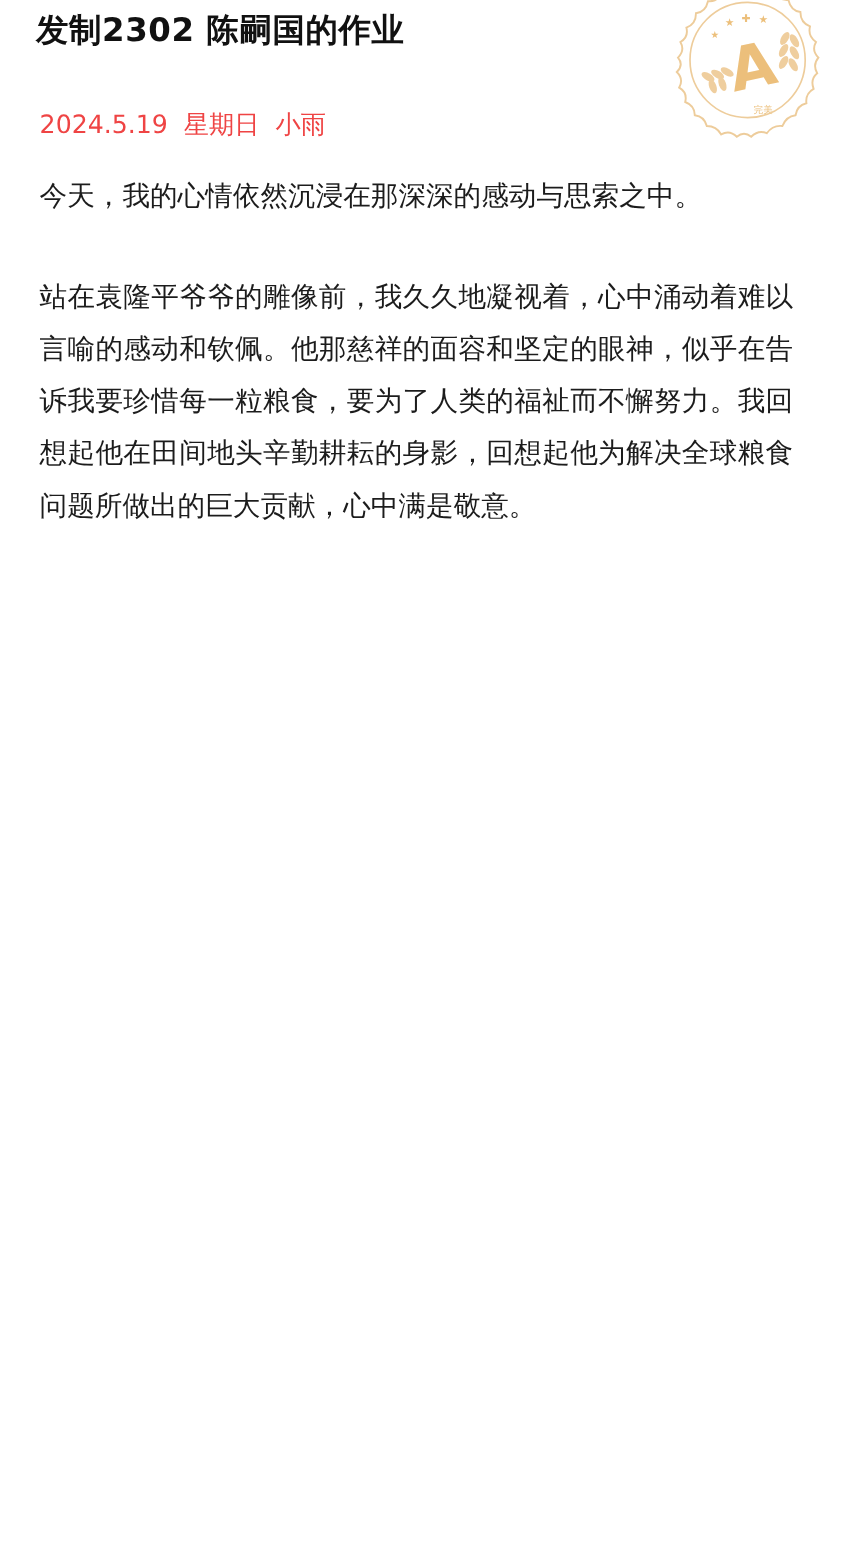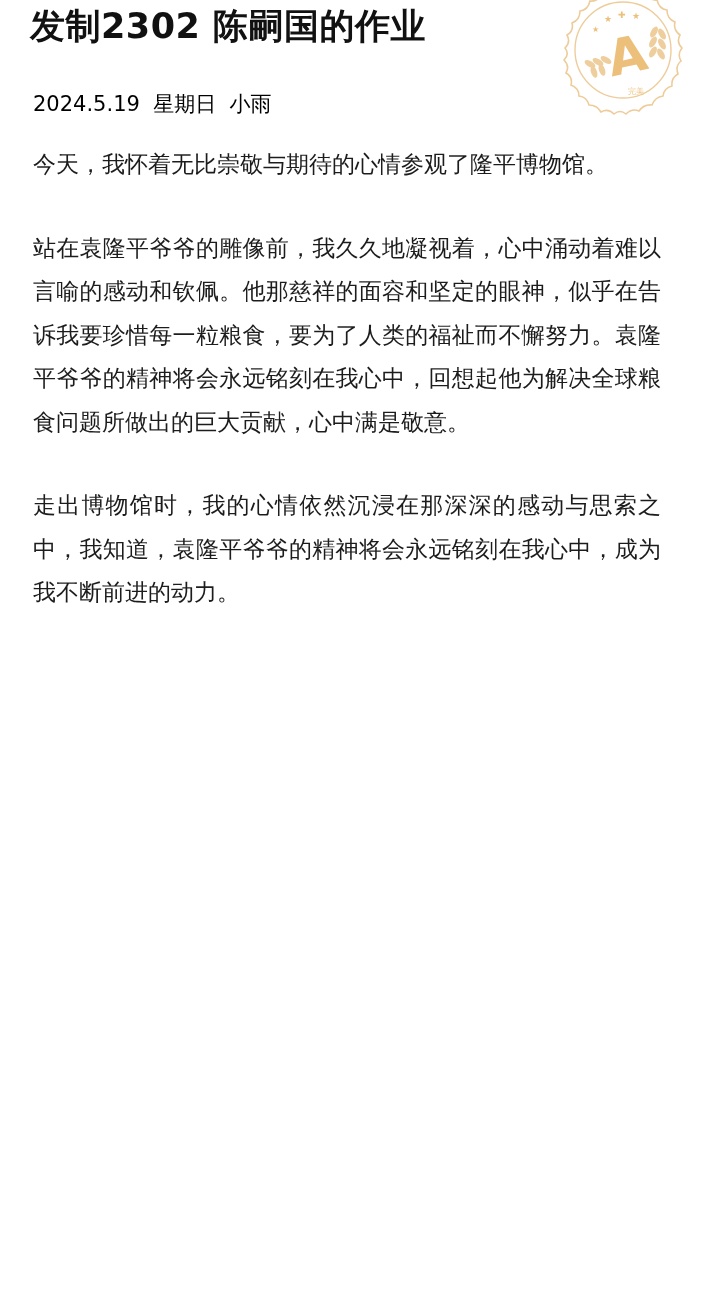--- a/index.html
+++ b/index.html
@@ -13,34 +13,34 @@
       position: relative;
       overflow: hidden;
       font-family: "DejaVu Sans", "Liberation Sans", sans-serif;
       color: #1a1a1a;
     }
     .title {
       position: absolute;
       left: 30px;
       top: 2px;
       margin: 0;
-      font-size: 35px;
+      font-size: 27px;
       line-height: 48px;
       font-weight: bold;
       color: #111111;
       letter-spacing: 0.5px;
       white-space: nowrap;
     }
     .meta {
       position: absolute;
       left: 33px;
       top: 88px;
       font-size: 21px;
       line-height: 32px;
-      color: #000000;
+      color: #ef4444;
       white-space: pre;
     }
     .stamp {
       position: absolute;
       left: 532px;
       top: -22px;
       width: 168px;
       height: 160px;
     }
     .content {
@@ -108,16 +108,15 @@
         <ellipse cx="70" cy="92" rx="3" ry="6" transform="rotate(-20 70 92)"></ellipse>
         <ellipse cx="74" cy="82" rx="3" ry="6" transform="rotate(-60 74 82)"></ellipse>
       </g>
 
       <text x="96" y="116" font-size="8" fill="#E9B565" font-family="DejaVu Sans, sans-serif">完美</text>
     </g>
   </svg>
 </div>
 
 <div class="content">
-  <p class="para">今天，我怀着无比崇敬与期待的心情参观了隆平博物馆。</p>
-  <p class="para">站在袁隆平爷爷的雕像前，我久久地凝视着，心中涌动着难以言喻的感动和钦佩。他那慈祥的面容和坚定的眼神，似乎在告诉我要珍惜每一粒粮食，要为了人类的福祉而不懈努力。袁隆平爷爷的精神将会永远铭刻在我心中，回想起他为解决全球粮食问题所做出的巨大贡献，心中满是敬意。</p>
-  <p class="para">走出博物馆时，我的心情依然沉浸在那深深的感动与思索之中，我知道，袁隆平爷爷的精神将会永远铭刻在我心中，成为我不断前进的动力。</p>
+  <p class="para">今天，我的心情依然沉浸在那深深的感动与思索之中。</p>
+  <p class="para">站在袁隆平爷爷的雕像前，我久久地凝视着，心中涌动着难以言喻的感动和钦佩。他那慈祥的面容和坚定的眼神，似乎在告诉我要珍惜每一粒粮食，要为了人类的福祉而不懈努力。我回想起他在田间地头辛勤耕耘的身影，回想起他为解决全球粮食问题所做出的巨大贡献，心中满是敬意。</p>
 </div>
 
 </body></html>

